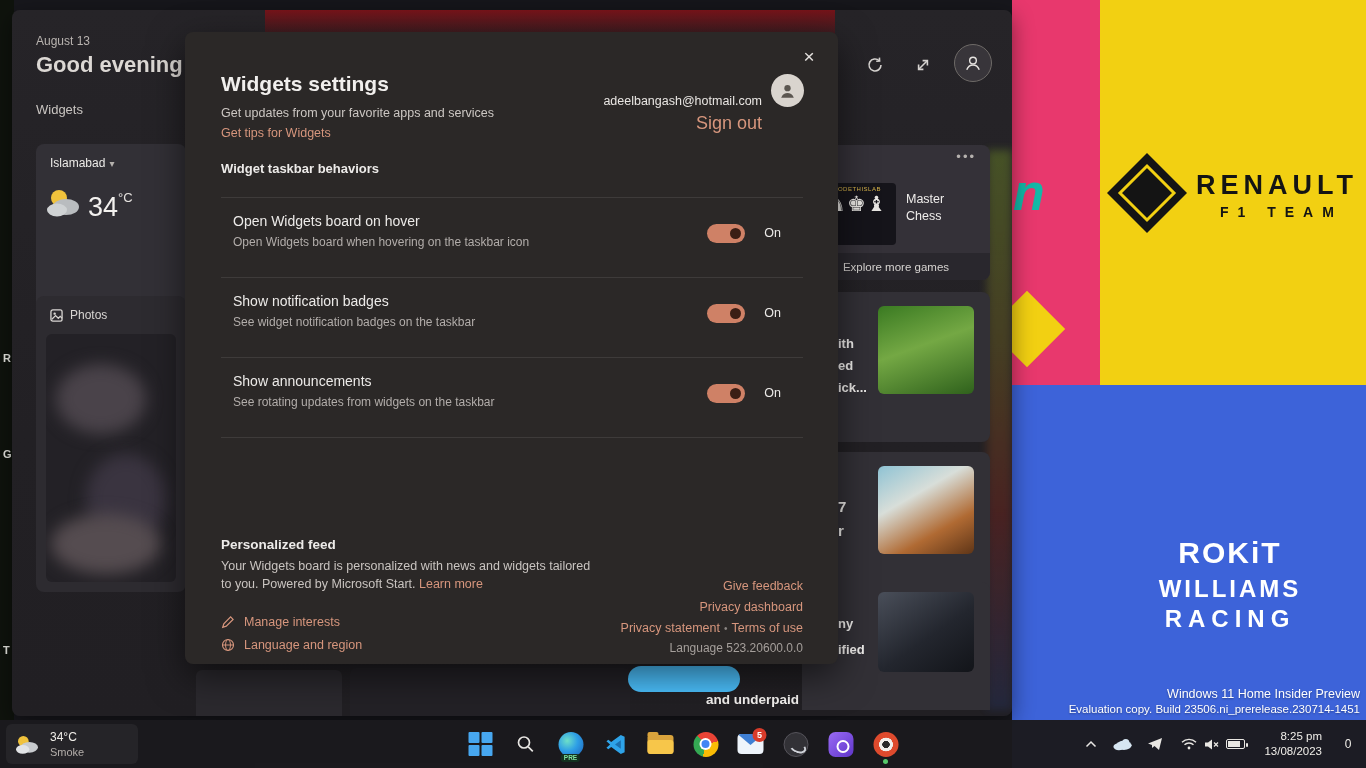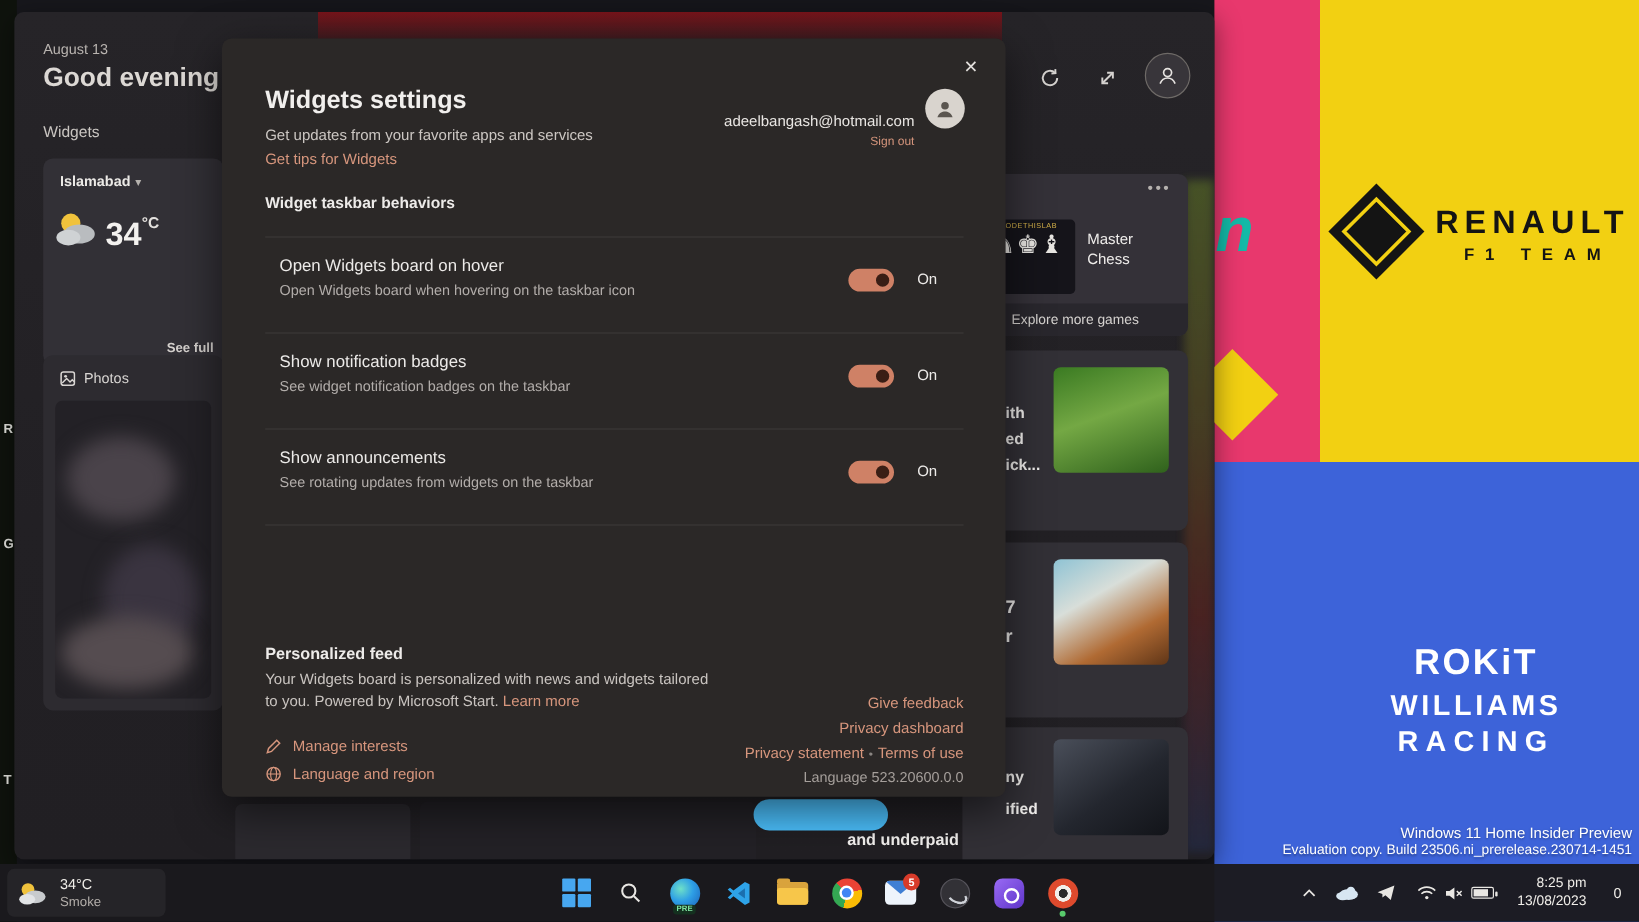--- a/index.html
+++ b/index.html
@@ -35,21 +35,21 @@
         background:linear-gradient(180deg,rgba(118,150,40,.55) 0%,rgba(150,130,30,.4) 35%,rgba(150,40,30,.45) 65%,rgba(40,60,120,.4) 100%);}
   .b-date{left:24px;top:24px;font-size:12px;color:#b9b4b0;}
   .b-greet{left:24px;top:42px;font-size:22px;font-weight:600;color:#dcd8d4;}
   .b-widgets{left:24px;top:92px;font-size:13px;color:#c9c5c1;}
   .iconbtn{position:absolute;width:34px;height:34px;border-radius:50%;display:flex;align-items:center;justify-content:center;color:#d5d2cf;cursor:pointer;}
   #btn-refresh{left:846px;top:38px;}
   #btn-expand{left:894px;top:38px;}
   #btn-profile{left:942px;top:34px;width:38px;height:38px;background:#38353a;border:1px solid #6e6a67;}
 
   .card{position:absolute;background:#323036;border-radius:8px;cursor:pointer;}
-  #card-weather{left:24px;top:122px;width:150px;height:172px;font-weight:bold;}
+  #card-weather{left:24px;top:134px;width:150px;height:172px;}
   .w-loc{position:absolute;left:14px;top:12px;font-size:12px;color:#eceae7;}
   .w-caret{color:#b5b1ad;font-size:10px;margin-left:4px;}
   .w-icon{position:absolute;left:8px;top:42px;}
   .w-temp{position:absolute;left:52px;top:46px;font-size:27px;color:#f3f1ef;}
   .w-unit{font-size:13px;vertical-align:14px;color:#e4e1de;}
   .w-link{position:absolute;right:8px;bottom:8px;font-size:11px;color:#d4d0cd;}
   #card-photos{left:24px;top:286px;width:150px;height:296px;background:#2d2b30;}
   .ph-head{position:absolute;left:14px;top:12px;display:flex;align-items:center;gap:7px;font-size:12px;color:#d9d6d3;}
   .ph-body{position:absolute;left:10px;top:38px;right:10px;bottom:10px;border-radius:6px;background:#232126;overflow:hidden;}
   .ph-blob{position:absolute;filter:blur(8px);border-radius:50%;}
@@ -63,21 +63,21 @@
   .more{position:absolute;right:14px;top:4px;color:#b5b1ae;font-size:13px;letter-spacing:2px;}
   .g-img{position:absolute;left:16px;top:38px;width:78px;height:62px;background:#15141a;border-radius:4px;text-align:center;overflow:hidden;}
   .g-brand{font-size:6px;color:#d8b44a;letter-spacing:.5px;margin-top:3px;}
   .g-pieces{font-size:21px;color:#e8e6e2;letter-spacing:1px;}
   .g-title{position:absolute;left:104px;top:46px;font-size:12.5px;color:#efedeb;line-height:17px;}
   .g-explore{position:absolute;left:0;right:0;bottom:0;height:27px;background:#29272d;display:flex;align-items:center;justify-content:center;font-size:11.5px;color:#d6d3d0;border-radius:0 0 8px 8px;}
 
   .newscard{position:absolute;left:790px;width:188px;background:#323036;border-radius:8px;}
   #card-news1{top:282px;height:150px;}
   #card-news2{top:442px;height:146px;}
-  #card-news3{top:596px;height:128px;border-radius:8px 8px 0 0;}
+  #card-news3{top:572px;height:128px;border-radius:8px 8px 0 0;}
   .frag{position:absolute;left:36px;font-weight:bold;color:#f0eeec;font-size:13px;}
   .frag15{font-size:15px;}
   .n-img{position:absolute;left:76px;top:14px;width:96px;height:88px;border-radius:6px;}
   #img-football{background:linear-gradient(160deg,#3a7a22 0%,#74a844 45%,#2f611c 100%);}
   #img-car{background:linear-gradient(150deg,#8fc3d4 0%,#d8ded9 35%,#b06a33 70%,#5f3517 100%);}
   #img-person{top:10px;height:80px;background:linear-gradient(145deg,#4a4f5a 0%,#23262e 55%,#121419 100%);}
 
   #strip-card{position:absolute;left:338px;top:658px;width:280px;height:48px;background:#232126;border-radius:6px 6px 0 0;}
   #leftpiece{position:absolute;left:184px;top:660px;width:146px;height:46px;background:#2b292e;border-radius:6px 6px 0 0;}
   #blue-btn{position:absolute;left:616px;top:656px;width:112px;height:26px;border-radius:13px;background:#4cc2ff;cursor:pointer;}
@@ -85,21 +85,21 @@
 
   
   #dialog{position:absolute;left:185px;top:32px;width:653px;height:632px;background:#2b2827;border-radius:8px;
           box-shadow:0 12px 36px rgba(0,0,0,.55);z-index:3;}
   .d-close{position:absolute;right:14px;top:10px;width:30px;height:30px;display:flex;align-items:center;justify-content:center;color:#e4e1de;font-size:19px;cursor:pointer;border-radius:4px;}
   .d-title{position:absolute;left:36px;top:40px;font-size:21px;font-weight:600;color:#f1efed;}
   .d-sub{position:absolute;left:36px;top:74px;font-size:12.5px;color:#ccc7c3;}
   .d-tips{position:absolute;left:36px;top:94px;font-size:12.5px;color:#d7967d;cursor:pointer;}
   .d-account{position:absolute;right:76px;top:62px;text-align:right;}
   .d-email{font-size:12.5px;color:#e9e6e3;}
-  .d-signout{font-size:10px;color:#d7967d;margin-top:5px;cursor:pointer;}
+  .d-signout{font-size:18px;color:#d7967d;margin-top:5px;cursor:pointer;}
   .d-avatar{position:absolute;right:34px;top:42px;width:33px;height:33px;border-radius:50%;background:#d9d4ce;display:flex;align-items:center;justify-content:center;cursor:pointer;}
   .d-behav{position:absolute;left:36px;top:129px;font-size:13px;font-weight:bold;color:#edebe9;}
   .d-rows{position:absolute;left:36px;top:165px;width:582px;border-bottom:1px solid rgba(255,255,255,.09);}
   .brow{position:relative;height:80px;border-top:1px solid rgba(255,255,255,.09);}
   .brow .t{position:absolute;left:12px;top:15px;font-size:14px;color:#eceae8;}
   .brow .d{position:absolute;left:12px;top:37px;font-size:12px;color:#b2adaa;}
   .toggle{position:absolute;right:58px;top:26px;width:38px;height:19px;border-radius:10px;background:#cf8166;cursor:pointer;}
   .toggle .knob{position:absolute;right:4px;top:4px;width:11px;height:11px;border-radius:50%;background:#3a1e15;}
   .tstate{position:absolute;right:22px;top:28px;font-size:12.5px;color:#eceae8;}
   .d-pers-h{position:absolute;left:36px;top:505px;font-size:13.5px;font-weight:bold;color:#edebe9;}

